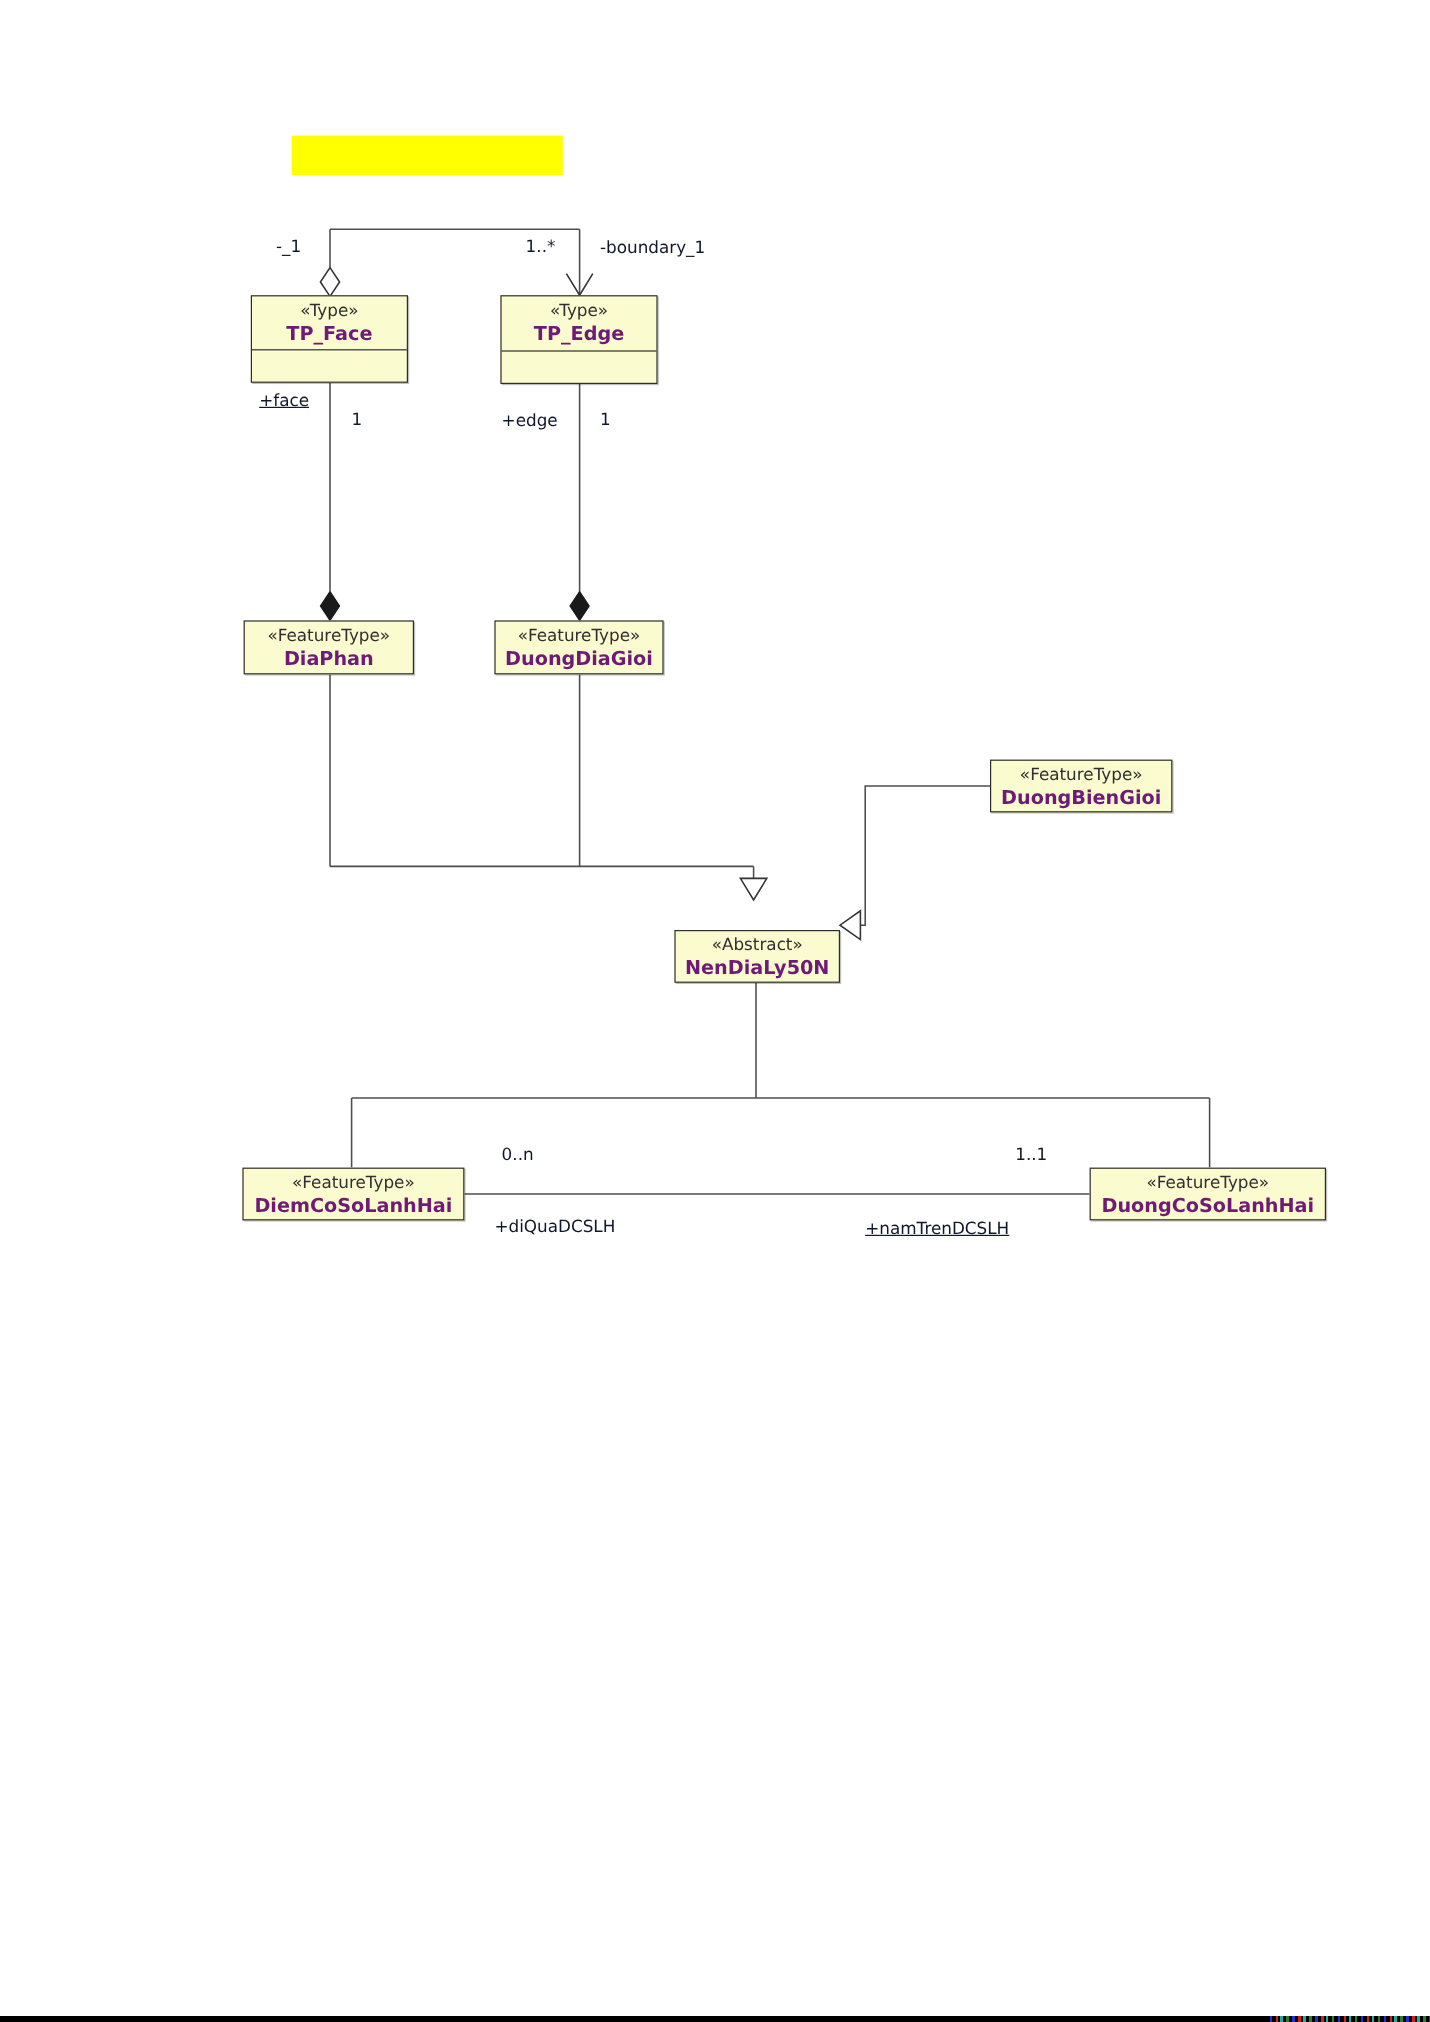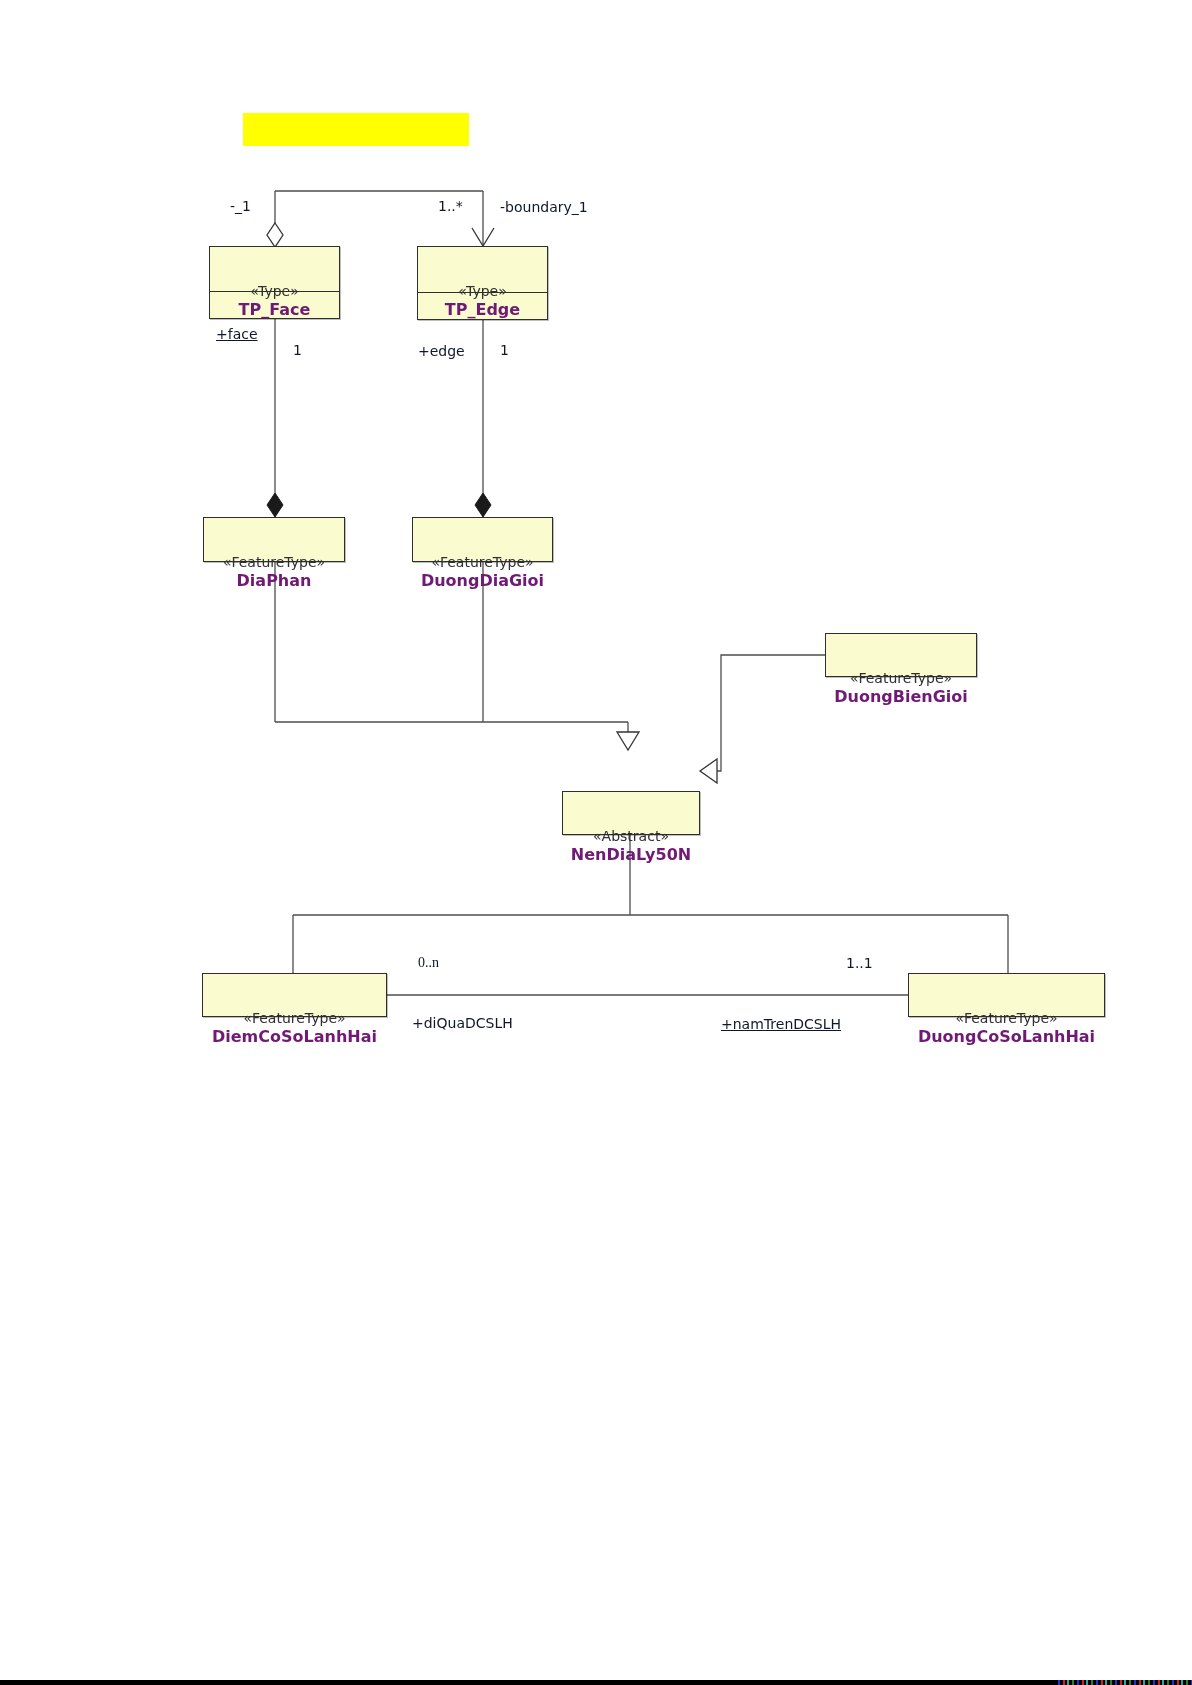--- a/index.html
+++ b/index.html
@@ -27,21 +27,21 @@
     background: #ffff00;
   }
   .uml-box {
     position: absolute;
     background: #fbfbd0;
     border: 1.5px solid #2e2e2e;
     box-sizing: border-box;
     text-align: center;
     box-shadow: 1px 1px 0 rgba(0,0,0,0.25);
   }
-  .box-header { padding-top: 3px; margin-top: 32px; }
+  .box-header { padding-top: 3px; }
   .stereotype {
     font-size: 14px;
     color: #2f2f2f;
     line-height: 18px;
     white-space: nowrap;
   }
   .class-name {
     font-size: 16px;
     font-weight: bold;
     color: #701a75;
@@ -144,21 +144,21 @@
     </div>
   </div>
 
   <div class="uml-box" style="left:825px;top:633px;width:152px;height:44px;">
     <div class="box-header">
       <div class="stereotype">«FeatureType»</div>
       <div class="class-name">DuongBienGioi</div>
     </div>
   </div>
 
-  <div class="uml-box" style="left:562px;top:791px;width:138px;height:44px;">
+  <div class="uml-box" style="left:562px;top:775px;width:138px;height:44px;">
     <div class="box-header">
       <div class="stereotype">«Abstract»</div>
       <div class="class-name abstract">NenDiaLy50N</div>
     </div>
   </div>
 
   <div class="uml-box" style="left:202px;top:973px;width:185px;height:44px;">
     <div class="box-header">
       <div class="stereotype">«FeatureType»</div>
       <div class="class-name">DiemCoSoLanhHai</div>
@@ -174,21 +174,21 @@
 
   <div class="edge-label" style="left:230px;top:198px;">-_1</div>
   <div class="edge-label" style="left:438px;top:198px;">1..*</div>
   <div class="edge-label" style="left:500px;top:199px;">-boundary_1</div>
 
   <div class="edge-label" style="left:216px;top:326px;text-decoration:underline;">+face</div>
   <div class="edge-label" style="left:293px;top:342px;">1</div>
   <div class="edge-label" style="left:418px;top:343px;">+edge</div>
   <div class="edge-label" style="left:500px;top:342px;">1</div>
 
-  <div class="edge-label" style="left:418px;top:955px;font-family:Liberation Serif, serif;">0..n</div>
+  <div class="edge-label" style="left:418px;top:955px;">0..n</div>
   <div class="edge-label" style="left:412px;top:1015px;">+diQuaDCSLH</div>
   <div class="edge-label" style="left:846px;top:955px;">1..1</div>
   <div class="edge-label" style="left:721px;top:1016px;text-decoration:underline;">+namTrenDCSLH</div>
 
   <div class="footer-bar"></div>
   <div class="footer-speckles"></div>
 
 </div>
 
 </body></html>

